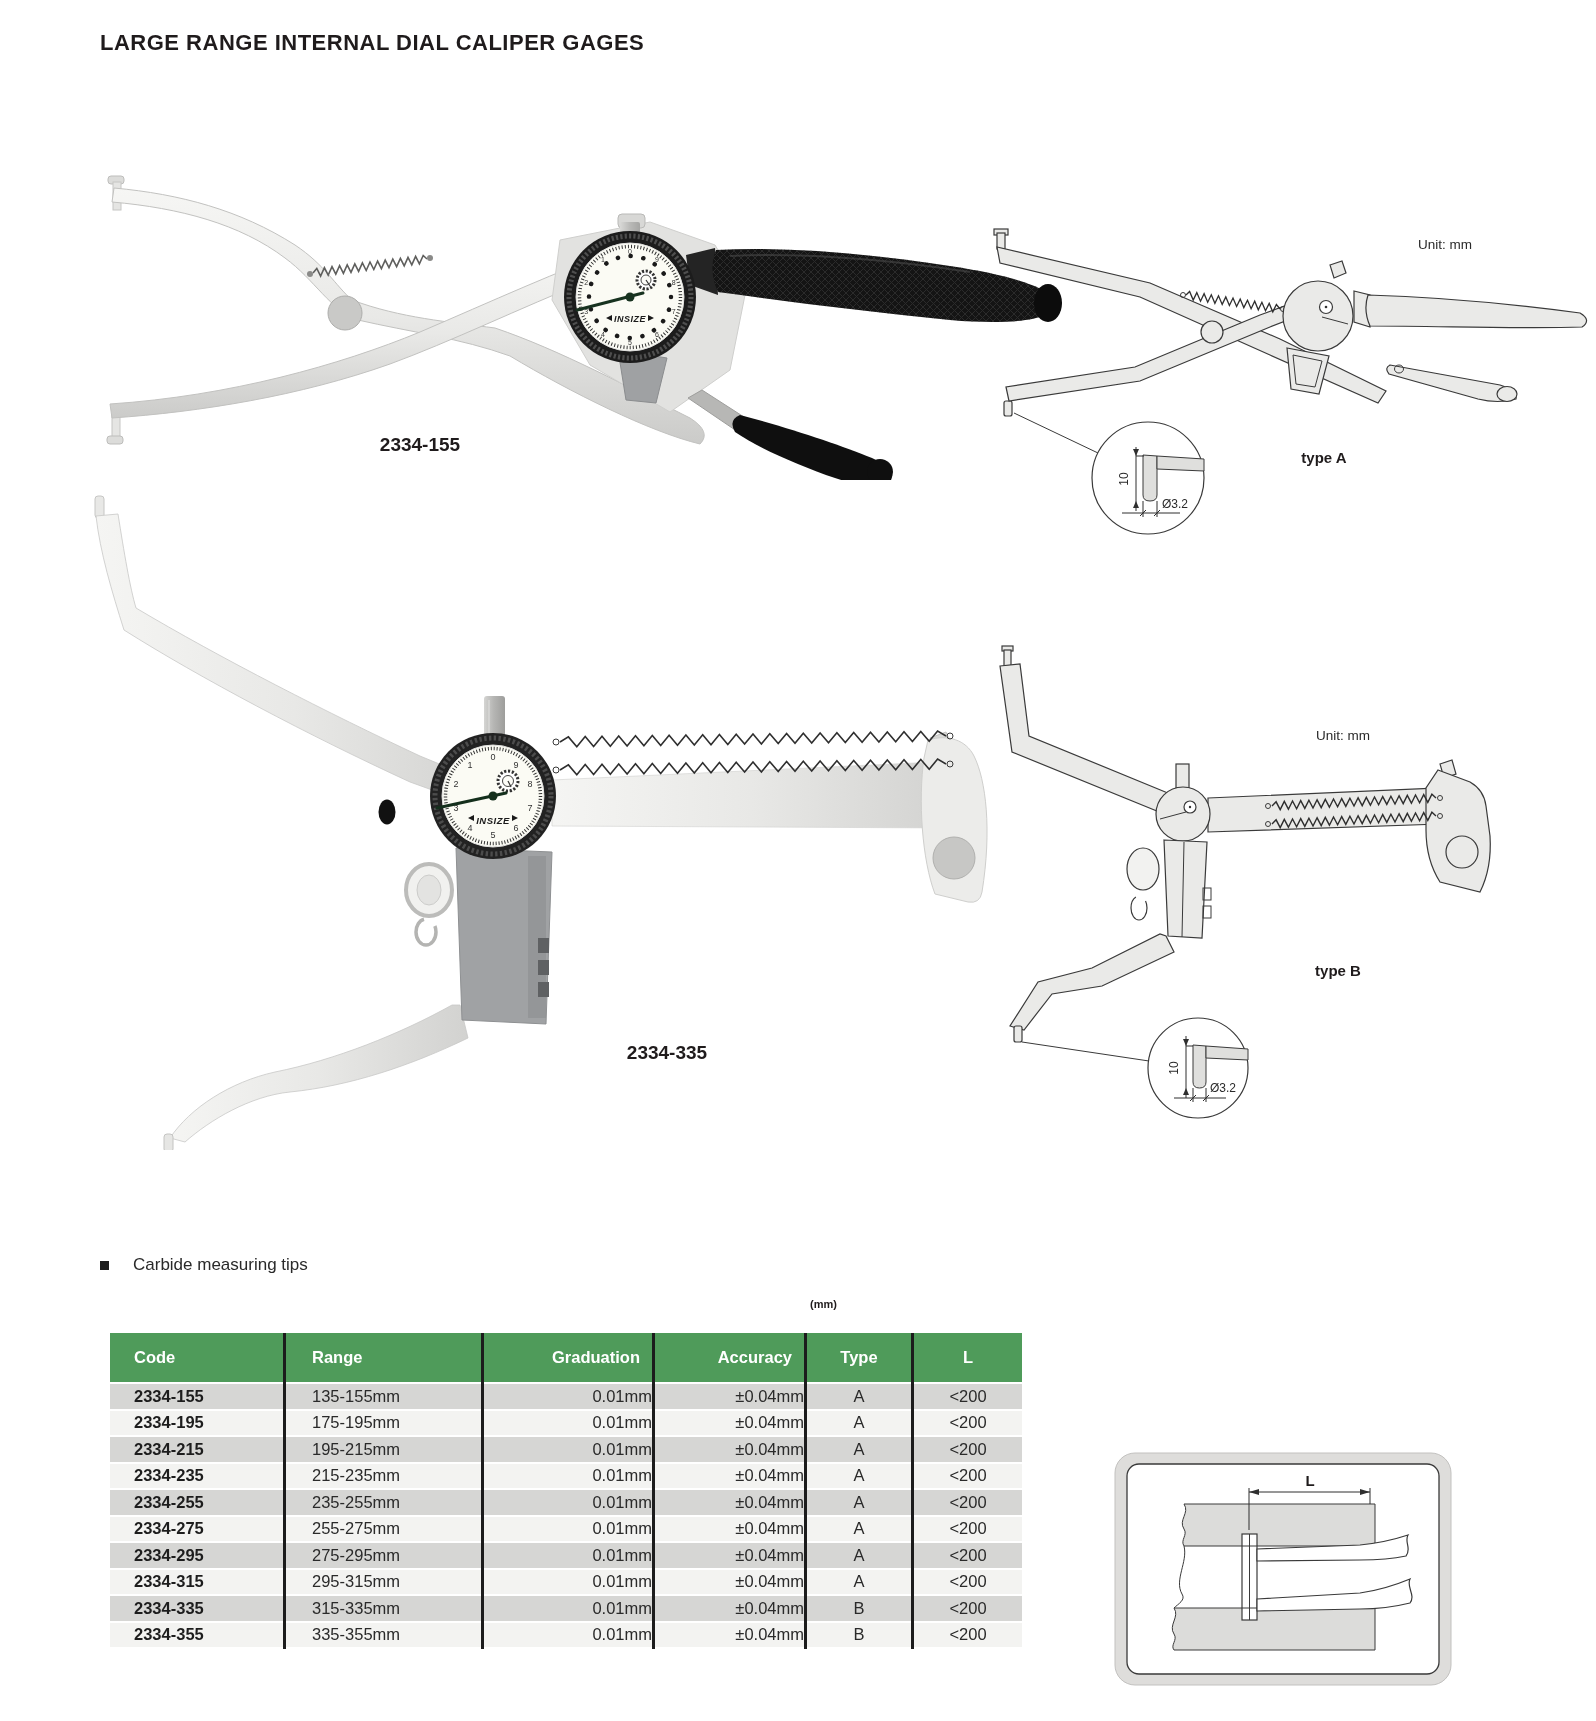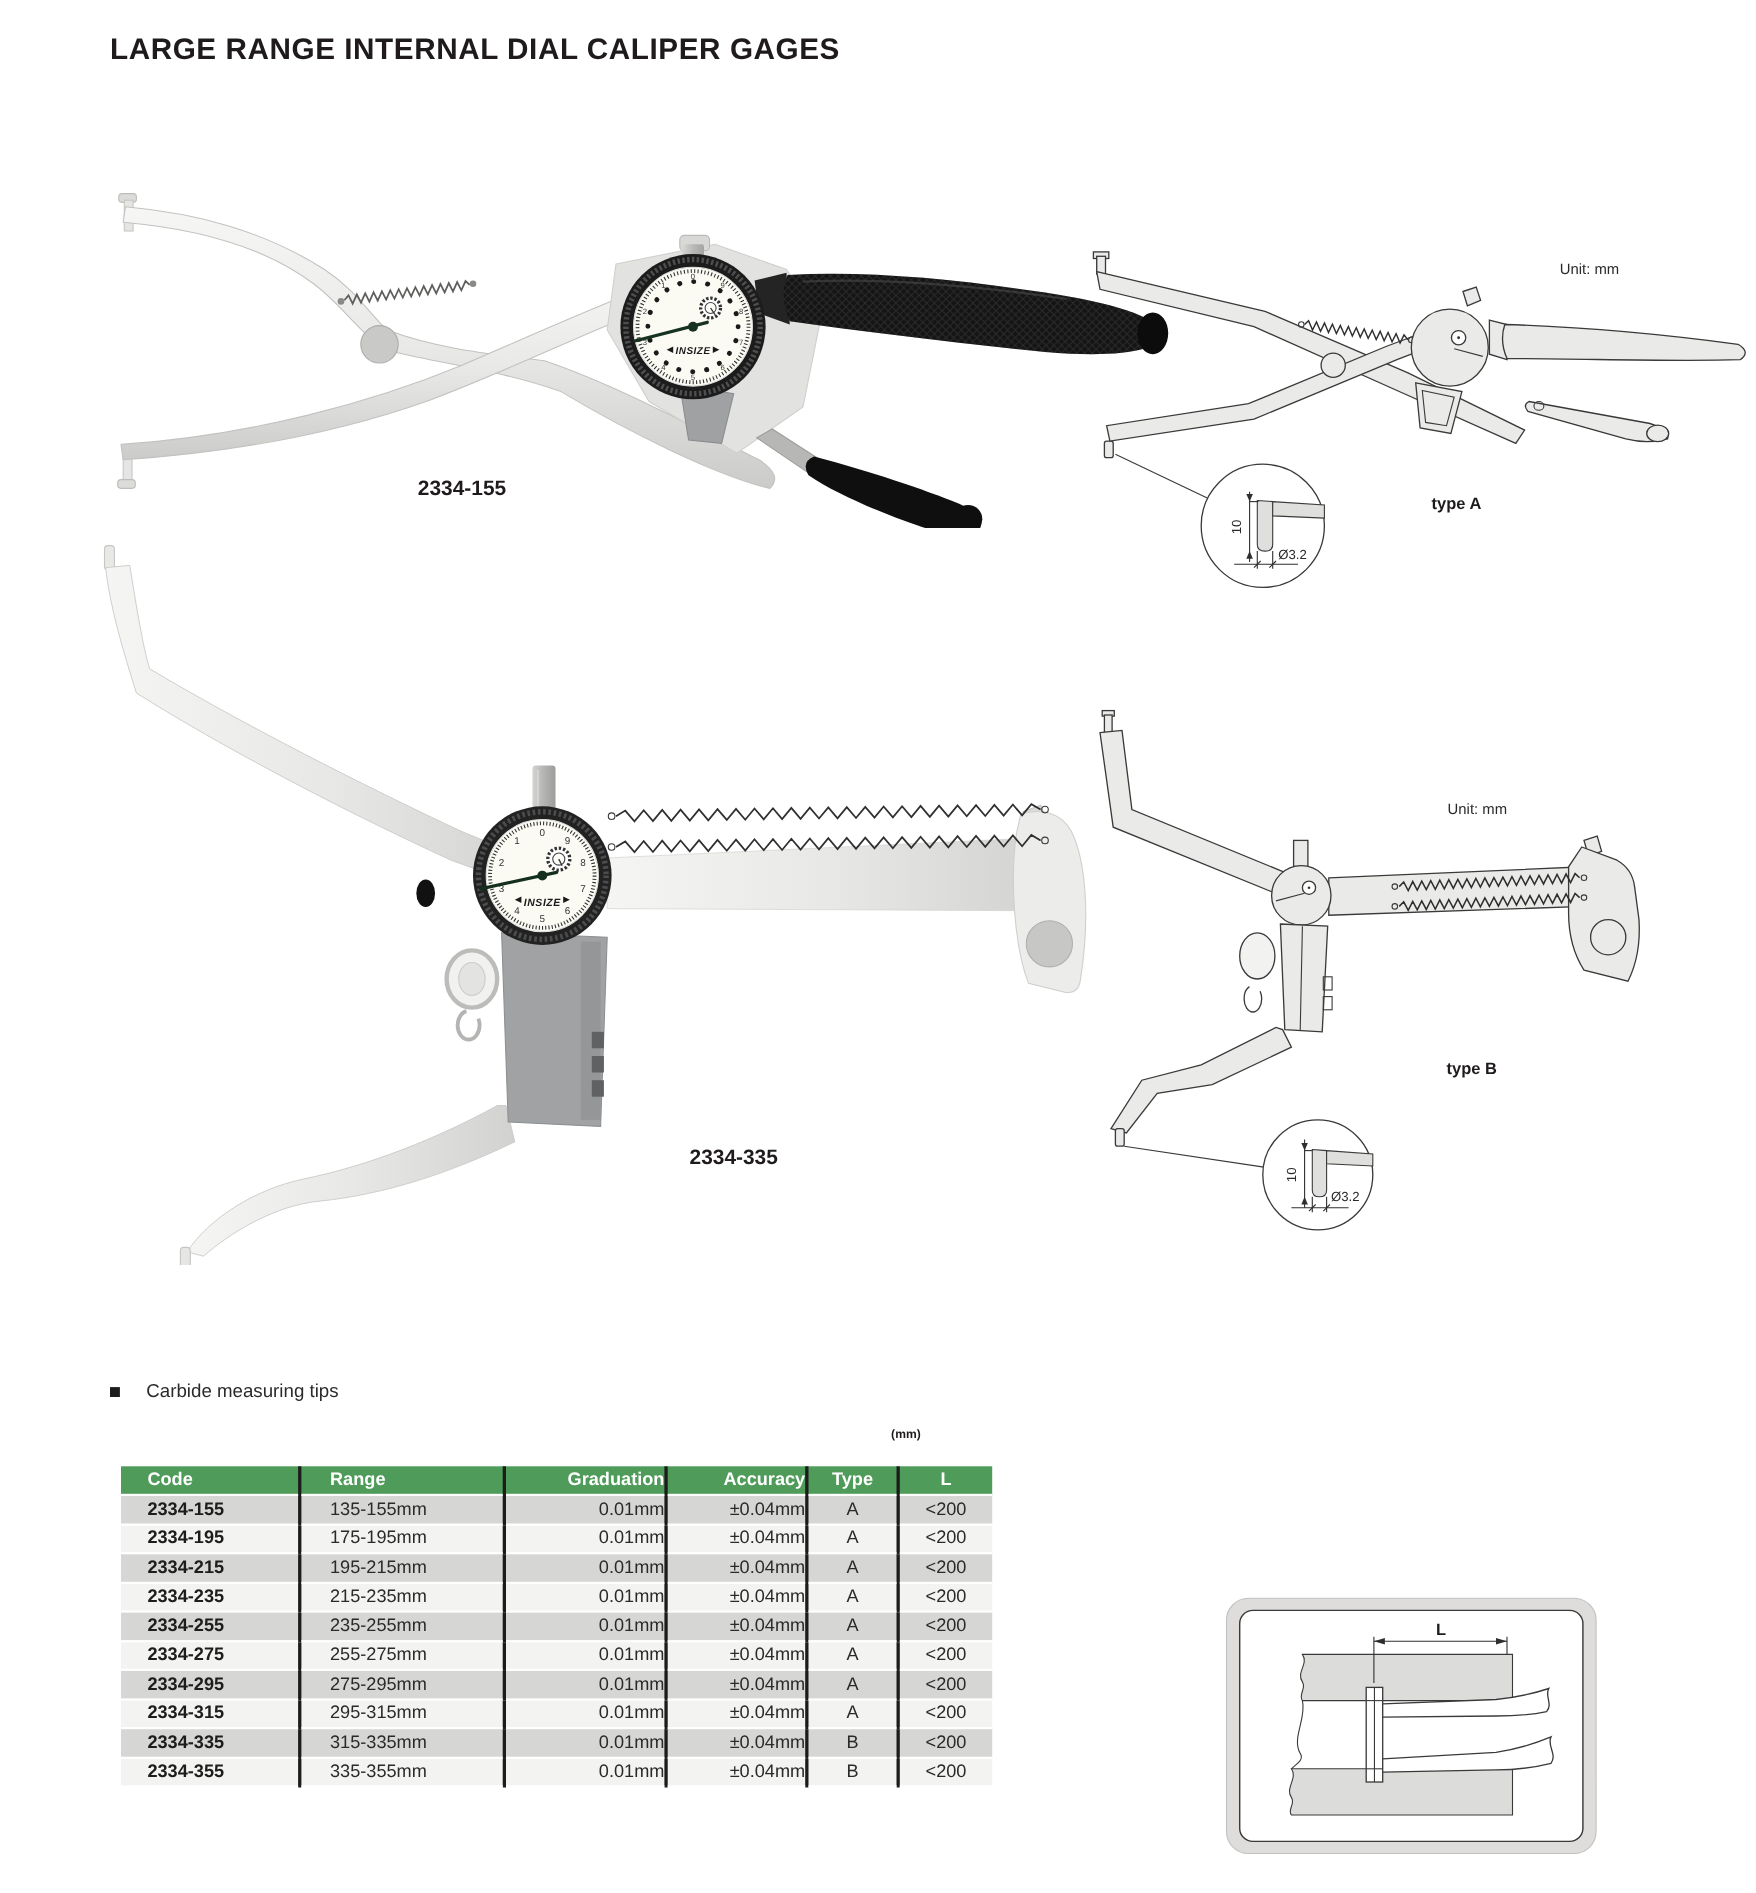--- a/index.html
+++ b/index.html
@@ -1,27 +1,27 @@
 <!DOCTYPE html>
 <html><head>
 <meta charset="utf-8">
 <style>
   html,body{margin:0;padding:0;background:#ffffff;}
   body{font-family:"Liberation Sans", sans-serif;color:#2a2a2a;}
   .sheet{position:relative;width:1596px;height:1721px;background:#ffffff;overflow:hidden;}
   .abs{position:absolute;}
-  #page-title{left:100px;top:30px;font-size:27px;font-weight:bold;letter-spacing:.5px;color:#1f1b1c;white-space:nowrap;}
+  #page-title{left:100px;top:30px;font-size:22px;font-weight:bold;letter-spacing:.5px;color:#1f1b1c;white-space:nowrap;}
   .photo-caption{font-size:19px;font-weight:bold;color:#1f1b1c;text-align:center;width:220px;}
   #caption-1{left:310px;top:434px;}
   #caption-2{left:557px;top:1042px;}
   #feature-bullet{left:100px;top:1255px;display:flex;align-items:center;gap:24px;font-size:17px;}
   #feature-bullet .sq{width:9px;height:9px;background:#1c1c1c;display:inline-block;margin-top:1px;}
   #units-note{left:637px;top:1298px;width:200px;text-align:right;font-size:11px;font-weight:bold;color:#1f1b1c;}
   #spec-table{left:110px;top:1333px;border-collapse:collapse;table-layout:fixed;width:727px;font-size:16.5px;}
-  #spec-table th{background:#4f9b5a;color:#ffffff;font-weight:bold;height:25px;border-bottom:2px solid #ffffff;padding:0;}
+  #spec-table th{background:#4f9b5a;color:#ffffff;font-weight:bold;height:25px;border-bottom:2px solid #ffffff;padding:12px;}
   #spec-table td{height:24.5px;padding:0;border-bottom:2px solid #ffffff;color:#2a2a2a;}
   #spec-table tbody tr:nth-child(odd){background:#d6d6d4;}
   #spec-table tbody tr:nth-child(even){background:#f3f3f1;}
   #spec-table th + th, #spec-table td + td{border-left:3px solid #1c1c1c;}
   #spec-table .c0{width:137px;text-align:left;padding-left:24px;font-weight:bold;color:#1d1d1d;}
   #spec-table th.c0{color:#fff;}
   #spec-table .c1{width:157px;text-align:left;padding-left:26px;}
   #spec-table .c2{width:144px;text-align:right;}
   #spec-table .c3{width:125px;text-align:right;}
   #spec-table .c4{width:80px;text-align:center;}

